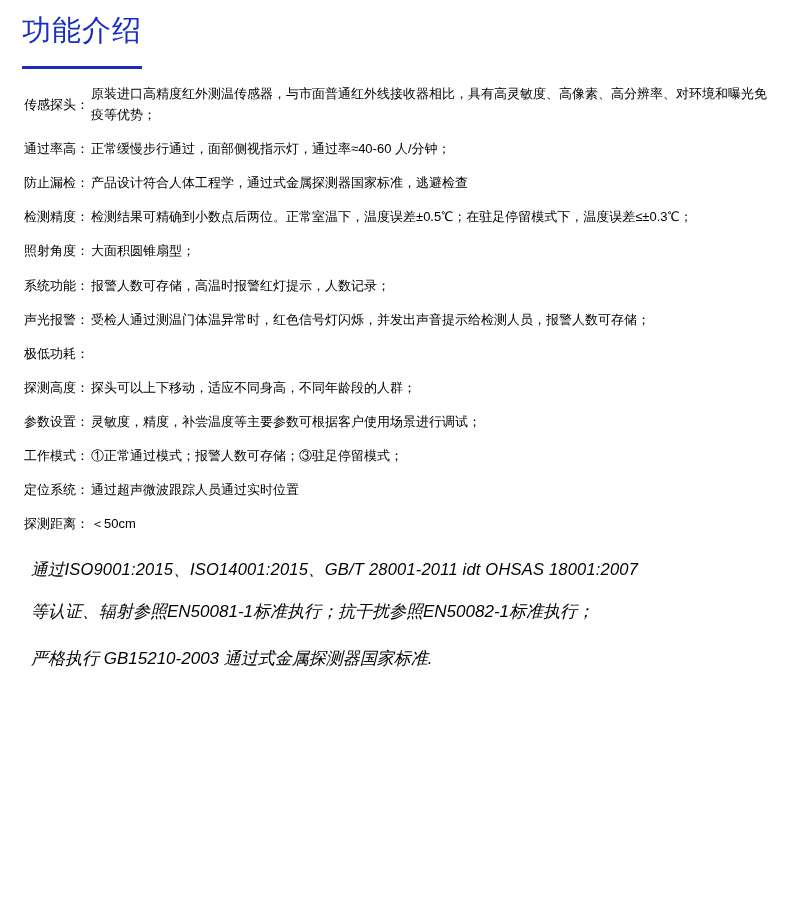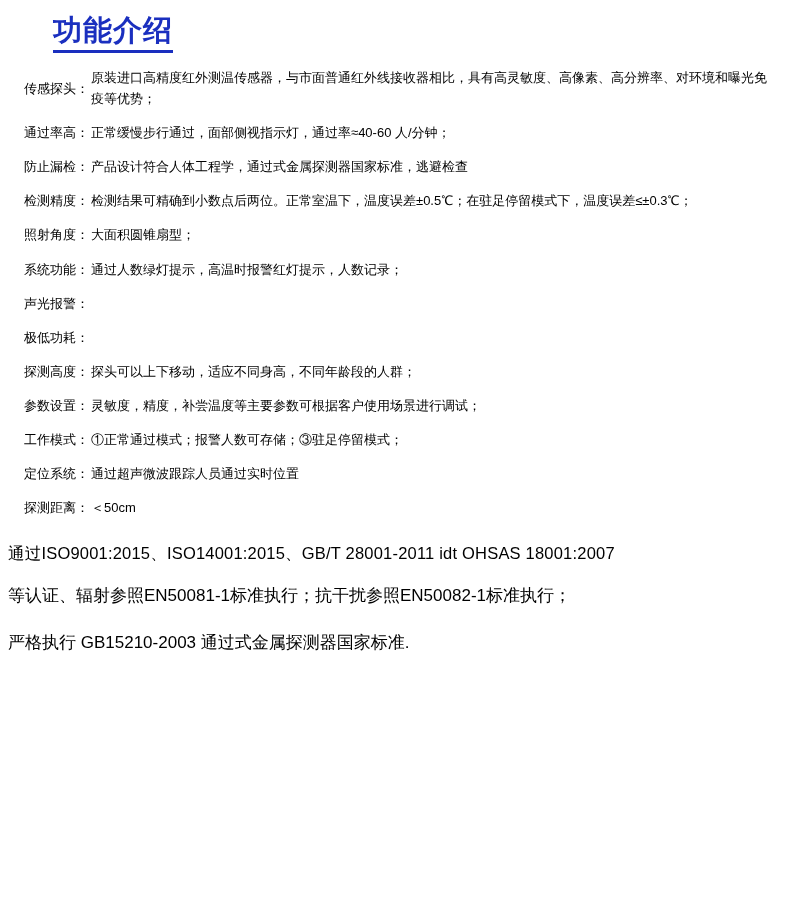--- a/index.html
+++ b/index.html
@@ -20,27 +20,26 @@
     height: 914px;
     padding: 0;
     box-sizing: border-box;
   }
   .title-wrap {
     padding: 12px 0 0 22px;
   }
   .title {
     display: inline-block;
     font-size: 29px;
-    font-weight: bold;
+    font-weight: normal;
     color: #1a2fbf;
     letter-spacing: 1px;
     border-bottom: 3px solid #1a2fbf;
-    padding-bottom: 2px;
+    padding-bottom: 18px;
     line-height: 1.25;
-    margin-left: 31px;
   }
   .rows {
     padding: 14px 18px 0 24px;
   }
   .row {
     display: flex;
     align-items: center;
     margin-bottom: 13px;
     font-size: 13px;
     line-height: 1.62;
@@ -52,23 +51,24 @@
   }
   .row .colon {
     flex: 0 0 auto;
     white-space: nowrap;
   }
   .row .value {
     flex: 1 1 auto;
     padding-left: 2px;
   }
   .footer {
-    padding: 6px 18px 0 8px;
+    padding: 6px 18px 0 31px;
     font-size: 17px;
     line-height: 1.95;
+    font-style: italic;
   }
   .footer p {
     margin: 0 0 10px 0;
   }
   .footer .f-iso {
     font-size: 16.5px;
     letter-spacing: 0.2px;
   }
   .footer .f-strict {
     margin-top: 14px;
@@ -111,26 +111,27 @@
 
     <div class="row">
       <span class="label">照射角度</span>
       <span class="colon">：</span>
       <span class="value">大面积圆锥扇型；</span>
     </div>
 
     <div class="row">
       <span class="label">系统功能</span>
       <span class="colon">：</span>
-      <span class="value">通过人数绿灯提示，高温时报警红灯提示，人数记录；</span>
+      <span class="value">报警人数可存储，高温时报警红灯提示，人数记录；</span>
     </div>
 
     <div class="row">
       <span class="label">声光报警</span>
       <span class="colon">：</span>
+      <span class="value">受检人通过测温门体温异常时，红色信号灯闪烁，并发出声音提示给检测人员，报警人数可存储；</span>
     </div>
 
     <div class="row">
       <span class="label">极低功耗</span>
       <span class="colon">：</span>
     </div>
 
     <div class="row">
       <span class="label">探测高度</span>
       <span class="colon">：</span>

